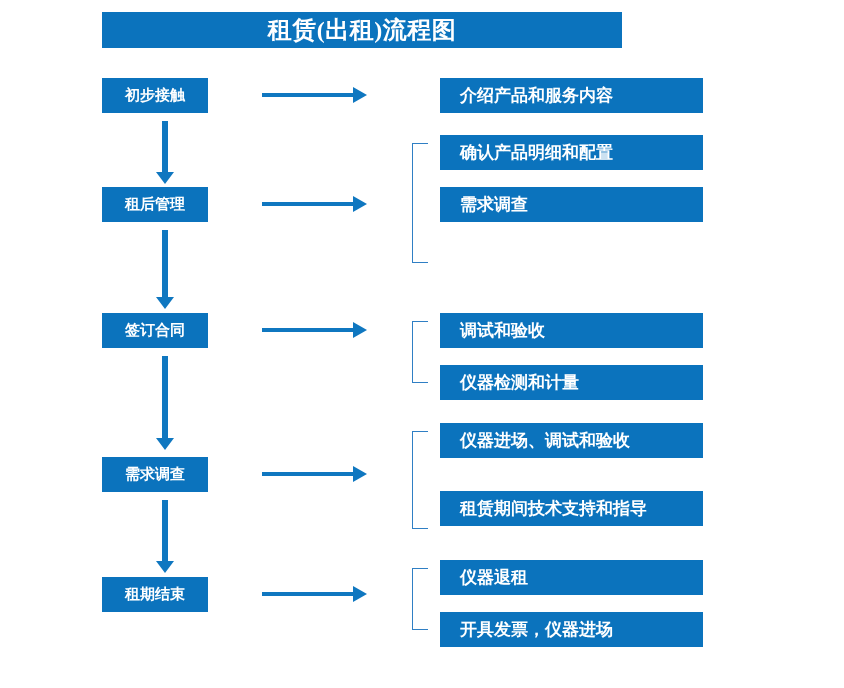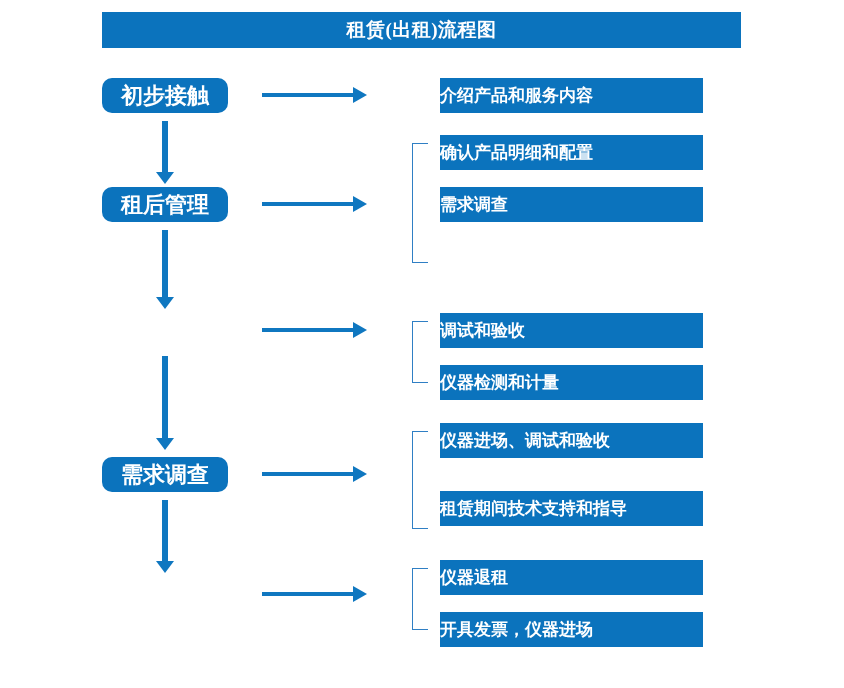--- a/index.html
+++ b/index.html
@@ -14,55 +14,54 @@
     position: relative;
     width: 844px;
     height: 688px;
     background: #ffffff;
     overflow: hidden;
   }
   .title-bar {
     position: absolute;
     left: 102px;
     top: 12px;
-    width: 639px;
+    width: 520px;
     height: 36px;
     background: #0b73bd;
     color: #ffffff;
-    font-size: 19px;
+    font-size: 24px;
     font-weight: bold;
     display: flex;
     align-items: center;
     justify-content: center;
     letter-spacing: 0.5px;
   }
   .node {
     position: absolute;
     background: #0b73bd;
     color: #ffffff;
     font-weight: bold;
     display: flex;
     align-items: center;
     box-sizing: border-box;
   }
   .node-left {
     left: 102px;
-    width: 126px;
+    width: 106px;
     height: 35px;
-    font-size: 22px;
+    font-size: 15px;
     justify-content: center;
-    border-radius: 10px;
   }
   .node-right {
     left: 440px;
     width: 263px;
     height: 35px;
     font-size: 17px;
     justify-content: flex-start;
-    padding-left: 0;
+    padding-left: 20px;
   }
   
   .v-arrow {
     position: absolute;
     left: 162px;
     width: 6px;
     background: #0f77c0;
   }
   .v-arrow::after {
     content: "";
@@ -109,21 +108,23 @@
 </style>
 </head>
 <body>
 
 <div id="canvas">
 
   <div class="title-bar">租赁(出租)流程图</div>
 
   <div class="node node-left" style="top:78px">初步接触</div>
   <div class="node node-left" style="top:187px">租后管理</div>
+  <div class="node node-left" style="top:313px">签订合同</div>
   <div class="node node-left" style="top:457px">需求调查</div>
+  <div class="node node-left" style="top:577px">租期结束</div>
 
   <div class="v-arrow" style="top:121px; height:52px"></div>
   <div class="v-arrow" style="top:230px; height:68px"></div>
   <div class="v-arrow" style="top:356px; height:83px"></div>
   <div class="v-arrow" style="top:500px; height:62px"></div>
 
   <div class="h-arrow" style="top:93px"></div>
   <div class="h-arrow" style="top:202px"></div>
   <div class="h-arrow" style="top:328px"></div>
   <div class="h-arrow" style="top:472px"></div>

